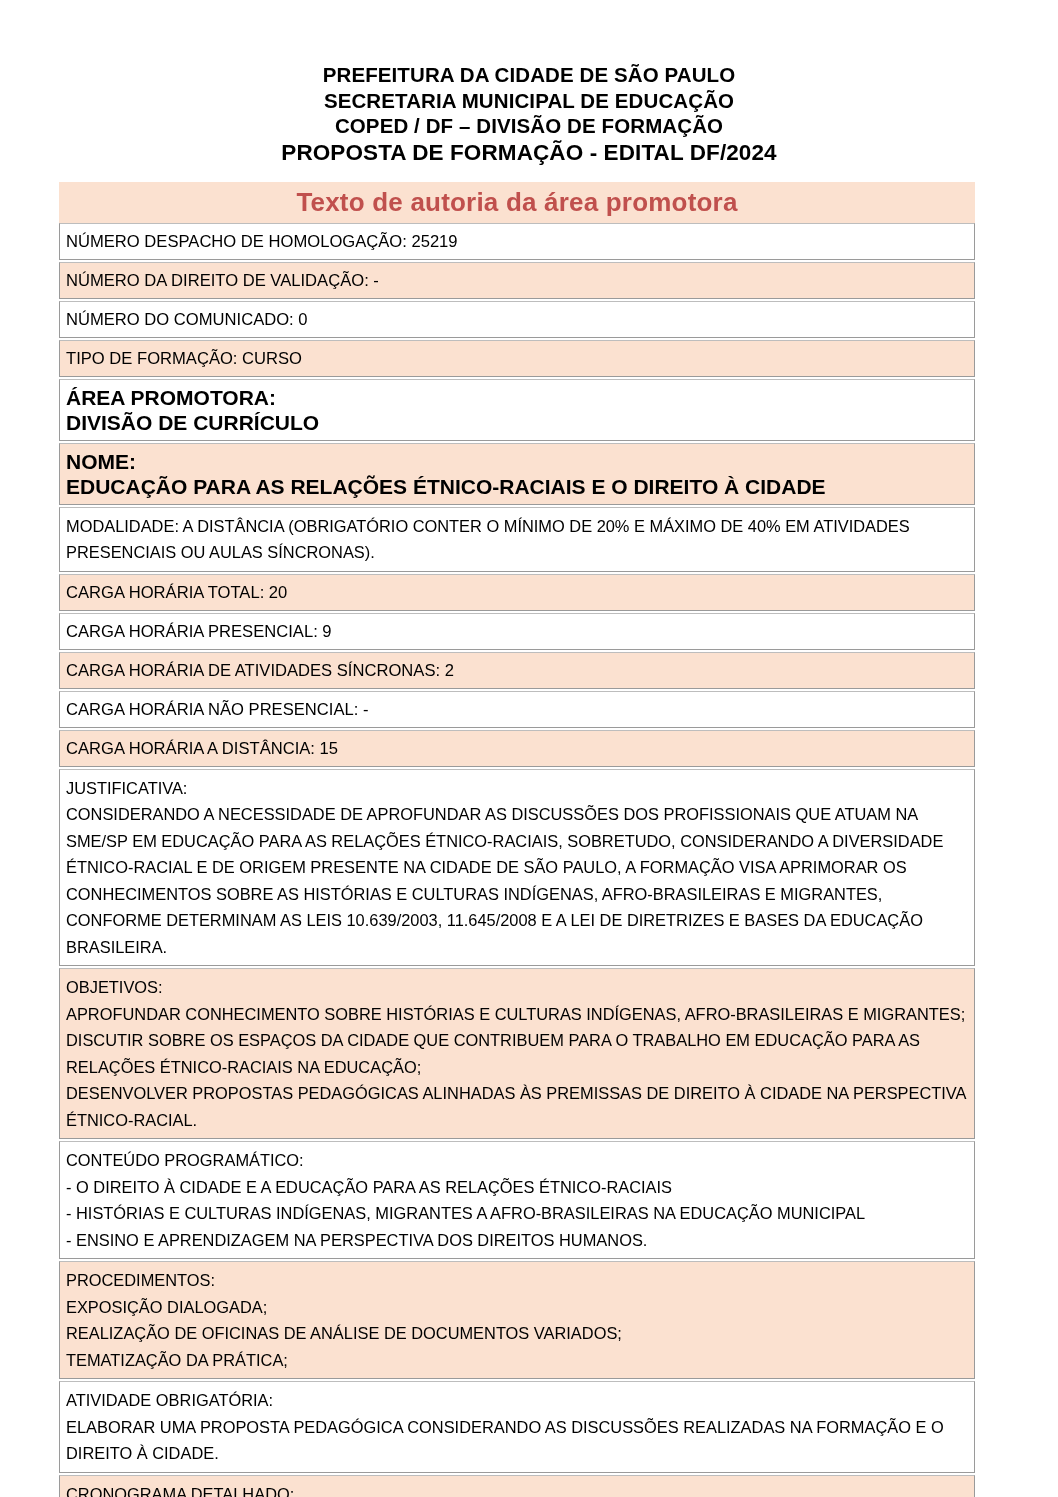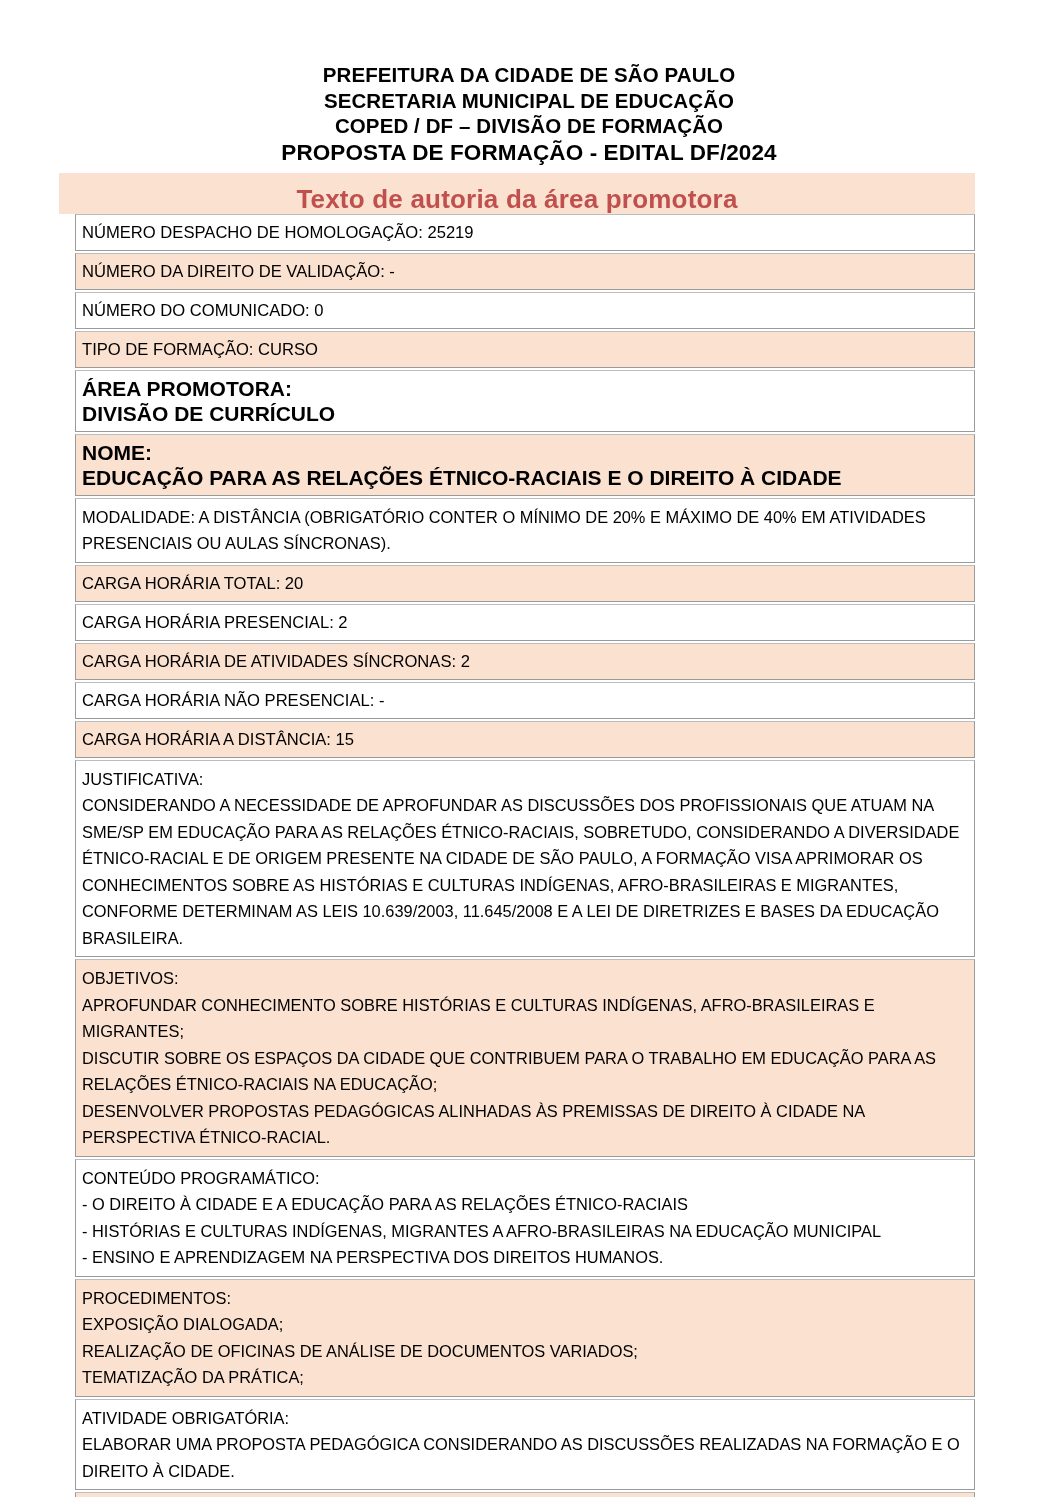--- a/index.html
+++ b/index.html
@@ -38,25 +38,25 @@
     color: #000;
     white-space: nowrap;
   }
   .doc-header .hline.big {
     font-size: 22.5px;
     line-height: 27px;
   }
 
   .banner-row {
     width: 916px;
-    margin: 7px 0 0 59px;
+    margin: 16px 0 0 59px;
     background: #fbe1d0;
     height: 41px;
     display: flex;
-    align-items: flex-end;
+    align-items: center;
     justify-content: center;
     box-sizing: border-box;
   }
   .banner-row .banner-text {
     font-size: 26px;
     font-weight: bold;
     color: #c0504d;
     line-height: 30px;
     letter-spacing: 0.2px;
   }
@@ -67,21 +67,20 @@
   }
 
   .row {
     box-sizing: border-box;
     border: 1px solid #9a9a9a;
     border-top: 1px solid #bdbdbd;
     background: #ffffff;
     padding: 5px 5px 5px 6px;
     margin-bottom: 2px;
     position: relative;
-    margin-left: 16px;
   }
   .row.alt {
     background: #fbe1d0;
   }
 
   .row .line {
     font-size: 16.6px;
     line-height: 25px;
     color: #000;
     white-space: nowrap;
@@ -151,21 +150,21 @@
 
     <div class="row block">
       <div class="line wrap">MODALIDADE: A DISTÂNCIA (OBRIGATÓRIO CONTER O MÍNIMO DE 20% E MÁXIMO DE 40% EM ATIVIDADES PRESENCIAIS OU AULAS SÍNCRONAS).</div>
     </div>
 
     <div class="row alt">
       <div class="line">CARGA HORÁRIA TOTAL: 20</div>
     </div>
 
     <div class="row">
-      <div class="line">CARGA HORÁRIA PRESENCIAL: 2</div>
+      <div class="line">CARGA HORÁRIA PRESENCIAL: 9</div>
     </div>
 
     <div class="row alt">
       <div class="line">CARGA HORÁRIA DE ATIVIDADES SÍNCRONAS: 2</div>
     </div>
 
     <div class="row">
       <div class="line">CARGA HORÁRIA NÃO PRESENCIAL:  -</div>
     </div>
 

